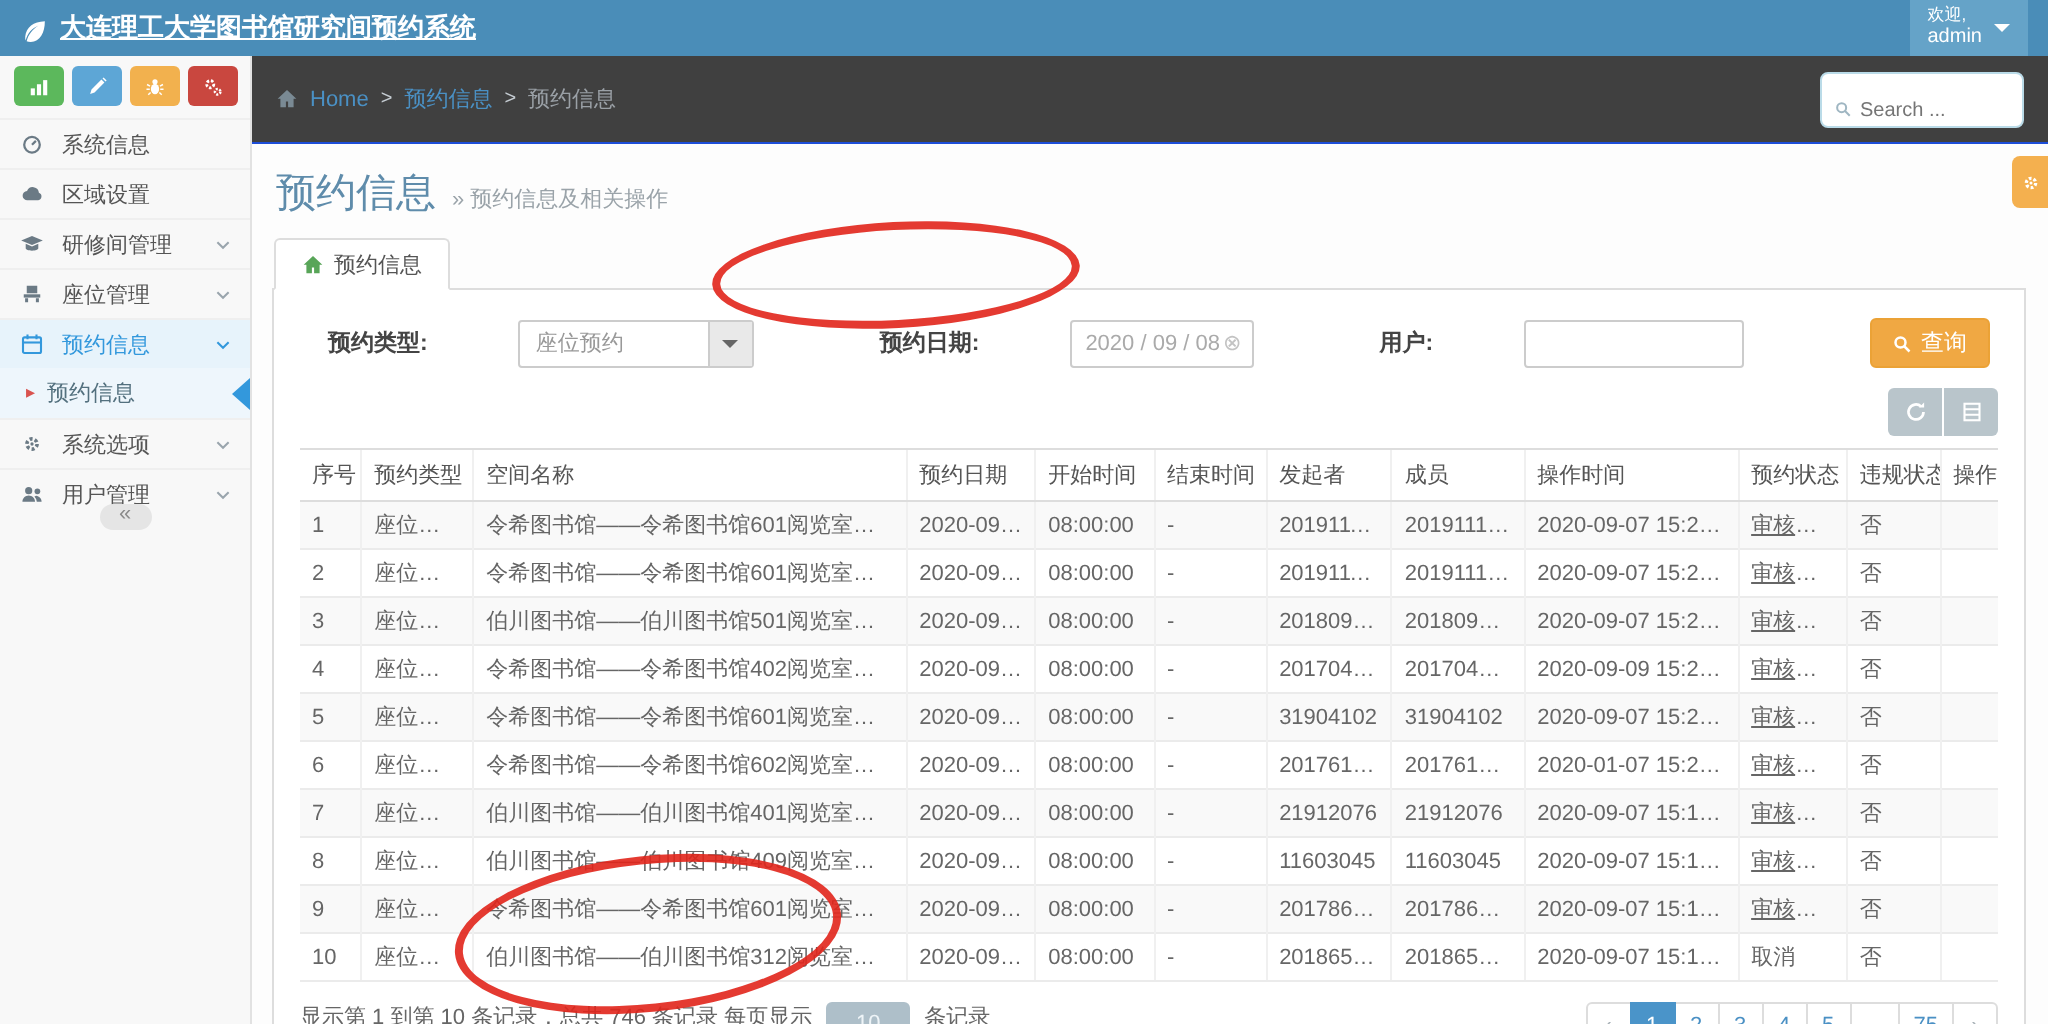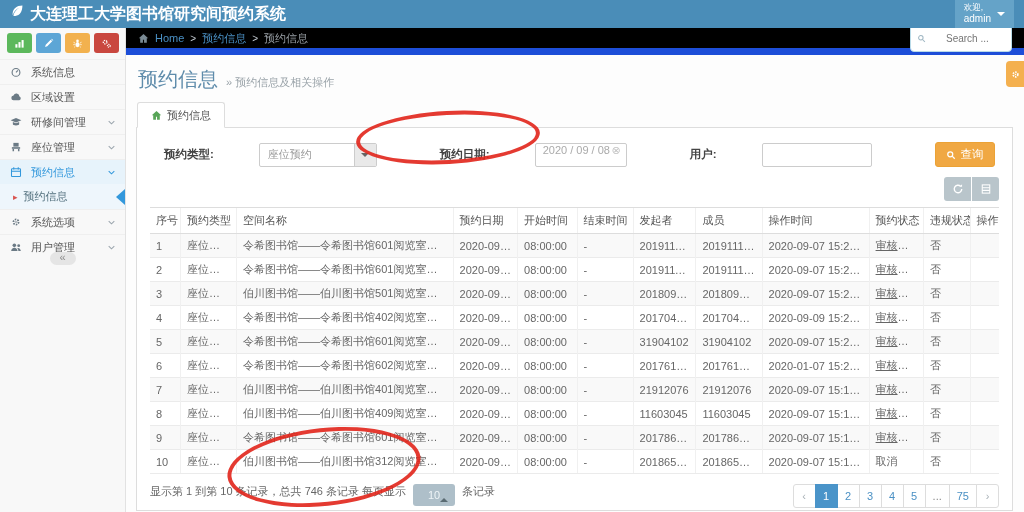--- a/index.html
+++ b/index.html
@@ -2,21 +2,21 @@
 <html><head>
 <meta charset="utf-8">
 <style>
   * { margin:0; padding:0; box-sizing:border-box; }
   html,body { width:1024px; height:512px; overflow:hidden; }
   body { font-family:"Liberation Sans","DejaVu Sans",sans-serif; position:relative; background:#fff; }
   svg { display:block; }
 
   
   .navbar { height:28px; background:#4a8db8; display:flex; align-items:center; color:#fff; position:relative; }
-  .brand { margin-left:10px; font-size:16px; font-weight:bold; display:flex; gap:6px; align-items:flex-start; }
+  .brand { margin-left:10px; font-size:13px; font-weight:bold; display:flex; gap:6px; align-items:flex-end;text-decoration:underline; }
   .brand-leaf { width:14px; height:14px; color:#fff; }
   .user-box { position:absolute; right:10px; top:0; height:28px; background:#65a3c8; padding:2px 9px; display:flex; align-items:center; gap:6px; cursor:pointer; }
   .user-text { line-height:1.15; }
   .user-welcome { font-size:8.5px; }
   .user-name { font-size:10px; }
   .caret-down { width:0; height:0; border-left:4px solid transparent; border-right:4px solid transparent; border-top:4px solid #fff; }
 
   
   .layout { display:flex; height:484px; }
   .sidebar { width:126px; background:#f8f8f8; border-right:1px solid #e2e2e2; position:relative; flex:none; }
@@ -33,26 +33,26 @@
   .menu-item .chev svg { width:9px; height:9px; }
   .menu-item.active { background:#e7f3fb; color:#3398dc; }
   .menu-item.active .mi-icon, .menu-item.active .chev { color:#3398dc; }
   .menu-sub { height:25px; background:#eef6fc; display:flex; align-items:center; padding-left:13px; font-size:11px; color:#53707e; position:relative; cursor:pointer; }
   .menu-sub .sub-caret { color:#d9534f; margin-right:6px; font-size:9px; }
   .menu-sub.active::after { content:''; position:absolute; right:0; top:50%; margin-top:-8px; border-right:9px solid #3398dc; border-top:8px solid transparent; border-bottom:8px solid transparent; }
   .collapse-pill { position:absolute; top:224px; left:50%; transform:translateX(-50%); width:26px; height:13px; background:#e5e5e5; border-radius:8px; color:#8a8a8a; font-size:11px; line-height:11px; text-align:center; cursor:pointer; }
 
   
   .main { flex:1; display:flex; flex-direction:column; background:#fdfdfd; min-width:0; }
-  .breadcrumb-bar { height:27px; background:#000000; border-bottom:7px solid #1d4ed8; display:flex; align-items:center; padding:0 12px; font-size:11px; gap:6px; flex:none; }
+  .breadcrumb-bar { height:44px; background:#404040; border-bottom:1px solid #1d4ed8; display:flex; align-items:center; padding:0 12px; font-size:11px; gap:6px; flex:none; }
   .bc-home-icon { color:#7a8a94; display:flex; } .bc-home-icon svg { width:11px; height:11px; }
   .bc-link { color:#4a90c4; cursor:pointer; }
   .bc-sep { color:#c5ccd2; font-size:10px; }
   .bc-current { color:#9aa0a6; }
-  .search-box { margin-left:auto; width:102px; height:19px; border:1px solid #badbe8; border-radius:4px; display:flex; align-items:center; padding:13px 6px; gap:20px; color:#9fb6c2; background:#fff; }
+  .search-box { margin-left:auto; width:102px; height:19px; border:1px solid #badbe8; border-radius:4px; display:flex; align-items:flex-start; padding:13px 6px; gap:4px; color:#9fb6c2; background:#fff; }
   .search-box svg { width:9px; height:9px; flex:none; }
   .search-box input { border:none; outline:none; width:72px; font-size:10px; color:#888; background:transparent; font-family:inherit; }
 
   .content { flex:1; position:relative; padding:0 11px 0 10px; overflow:hidden; }
   .page-heading { margin:11px 0 9px 2px; display:flex; align-items:baseline; gap:8px; }
   .page-title { font-size:20px; color:#5f8cab; font-weight:normal; }
   .page-subtitle { font-size:11px; color:#9aa3a9; }
   .settings-tab { position:absolute; right:0; top:6px; width:18px; height:26px; background:#f4b04f; border-radius:4px 0 0 4px; color:#fff; display:flex; align-items:center; justify-content:center; cursor:pointer; }
   .settings-tab svg { width:11px; height:11px; }
 
@@ -62,21 +62,21 @@
 
   .panel { border:1px solid #ddd; border-top:none; background:#fff; padding:12px 13px 0; height:383px; position:relative; }
 
   
   .filter-row { display:flex; align-items:center; font-size:11.5px; color:#444; margin:2px 0 10px; padding-left:14px; height:25px;gap:36px; }
   .f-label { font-weight:bold; margin-right:9px; }
   .sel { width:118px; height:24px; border:1px solid #ccc; border-radius:2px; display:flex; align-items:center; background:#fff; margin-right:27px; cursor:pointer; }
   .sel-text { padding-left:8px; color:#999; font-size:11px; flex:1; }
   .sel-btn { width:22px; height:100%; background:#e9e9e9; border-left:1px solid #ccc; display:flex; align-items:center; justify-content:center; }
   .sel-btn .caret { border-left:4px solid transparent; border-right:4px solid transparent; border-top:4px solid #666; width:0; height:0; }
-  .date-input { width:92px; height:24px; border:1px solid #ccc; border-radius:2px; display:flex; padding:0 5px 0 7px; color:#aaa; font-size:11px; margin-right:27px; background:#fff; cursor:text; }
+  .date-input { width:92px; height:24px; border:1px solid #ccc; border-radius:2px; display:flex; align-items:center; padding:0 5px 0 7px; color:#aaa; font-size:11px; margin-right:27px; background:#fff; cursor:text; }
   .date-text { flex:1; }
   .clear-x { color:#c3c3c3; font-size:11px; cursor:pointer; }
   .user-input { width:110px; height:24px; border:1px solid #ccc; border-radius:2px; margin-right:27px; font-size:11px; padding:0 6px; color:#555; outline:none; font-family:inherit; }
   .btn-query { background:#f0a843; border:1px solid #eba236; color:#fff; font-size:11.5px; height:25px; padding:0 10px; border-radius:3px; display:flex; align-items:center; gap:5px; cursor:pointer; font-family:inherit; }
   .btn-query svg { width:10px; height:10px; }
 
   
   .toolbar { display:flex; justify-content:flex-end; gap:1px; margin-bottom:6px; }
   .tool-btn { width:27px; height:24px; background:#b9c5cb; color:#fff; border:none; display:flex; align-items:center; justify-content:center; cursor:pointer; }
   .tool-btn svg { width:12px; height:12px; }

